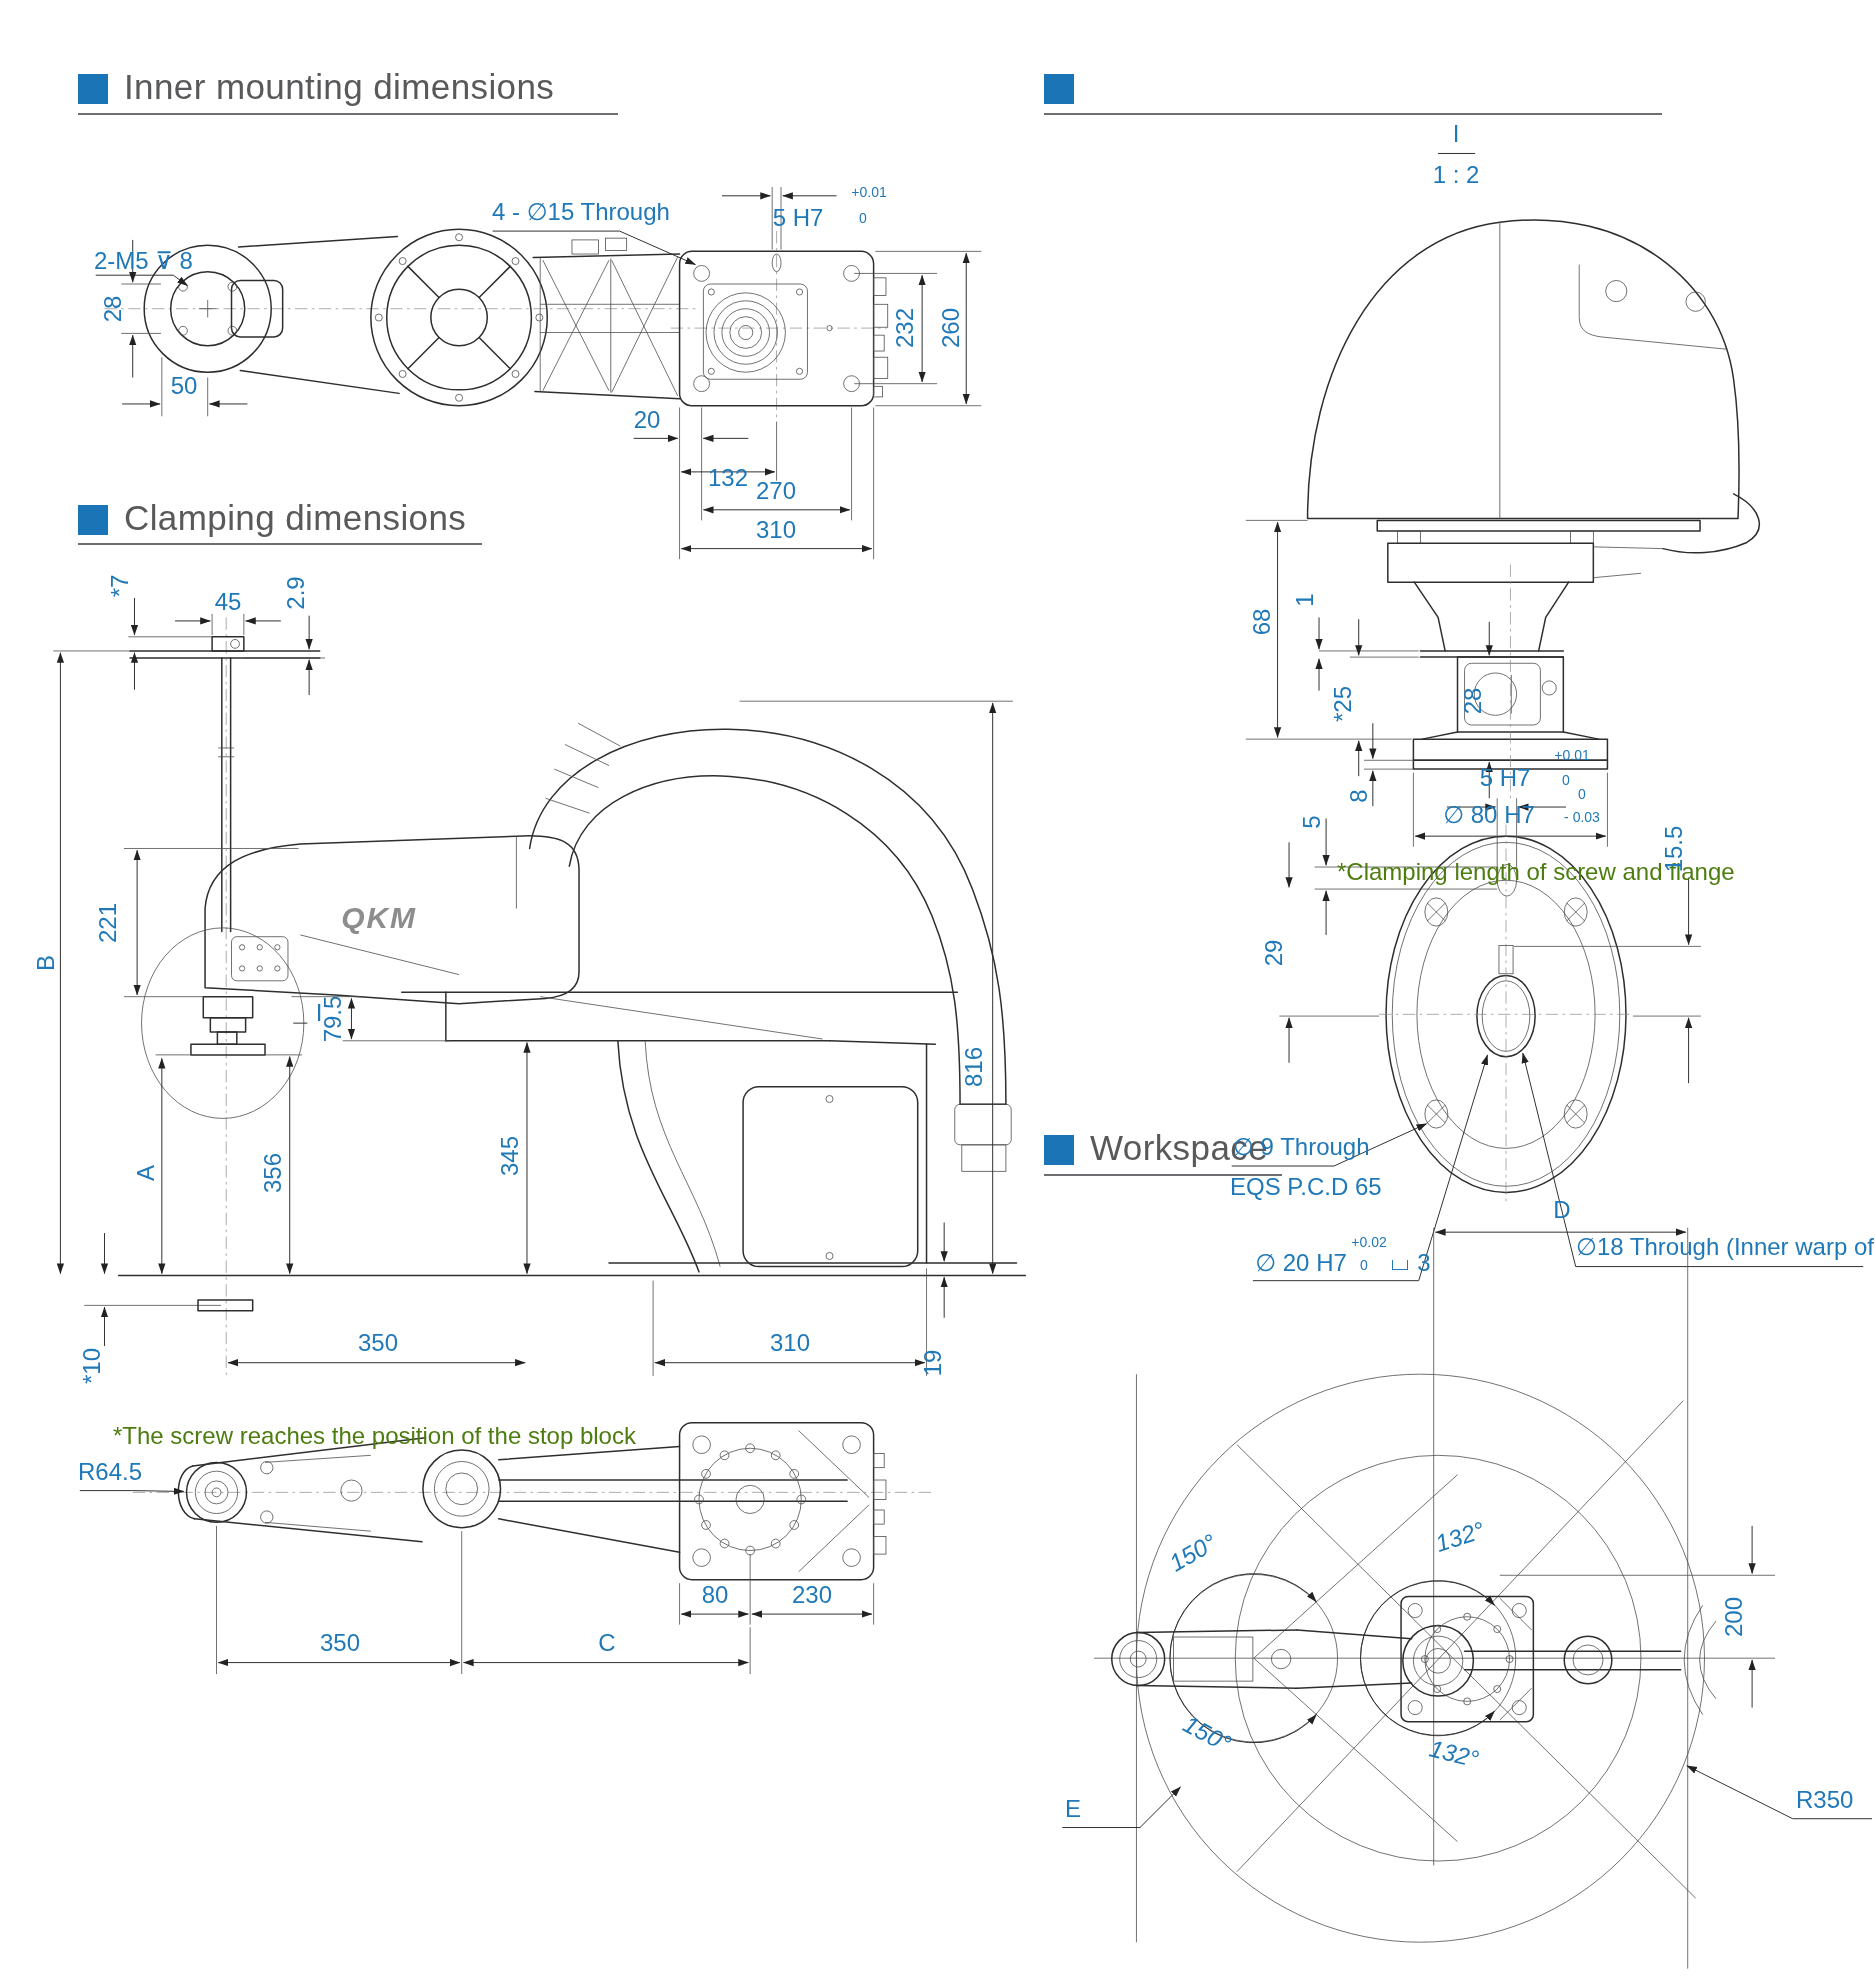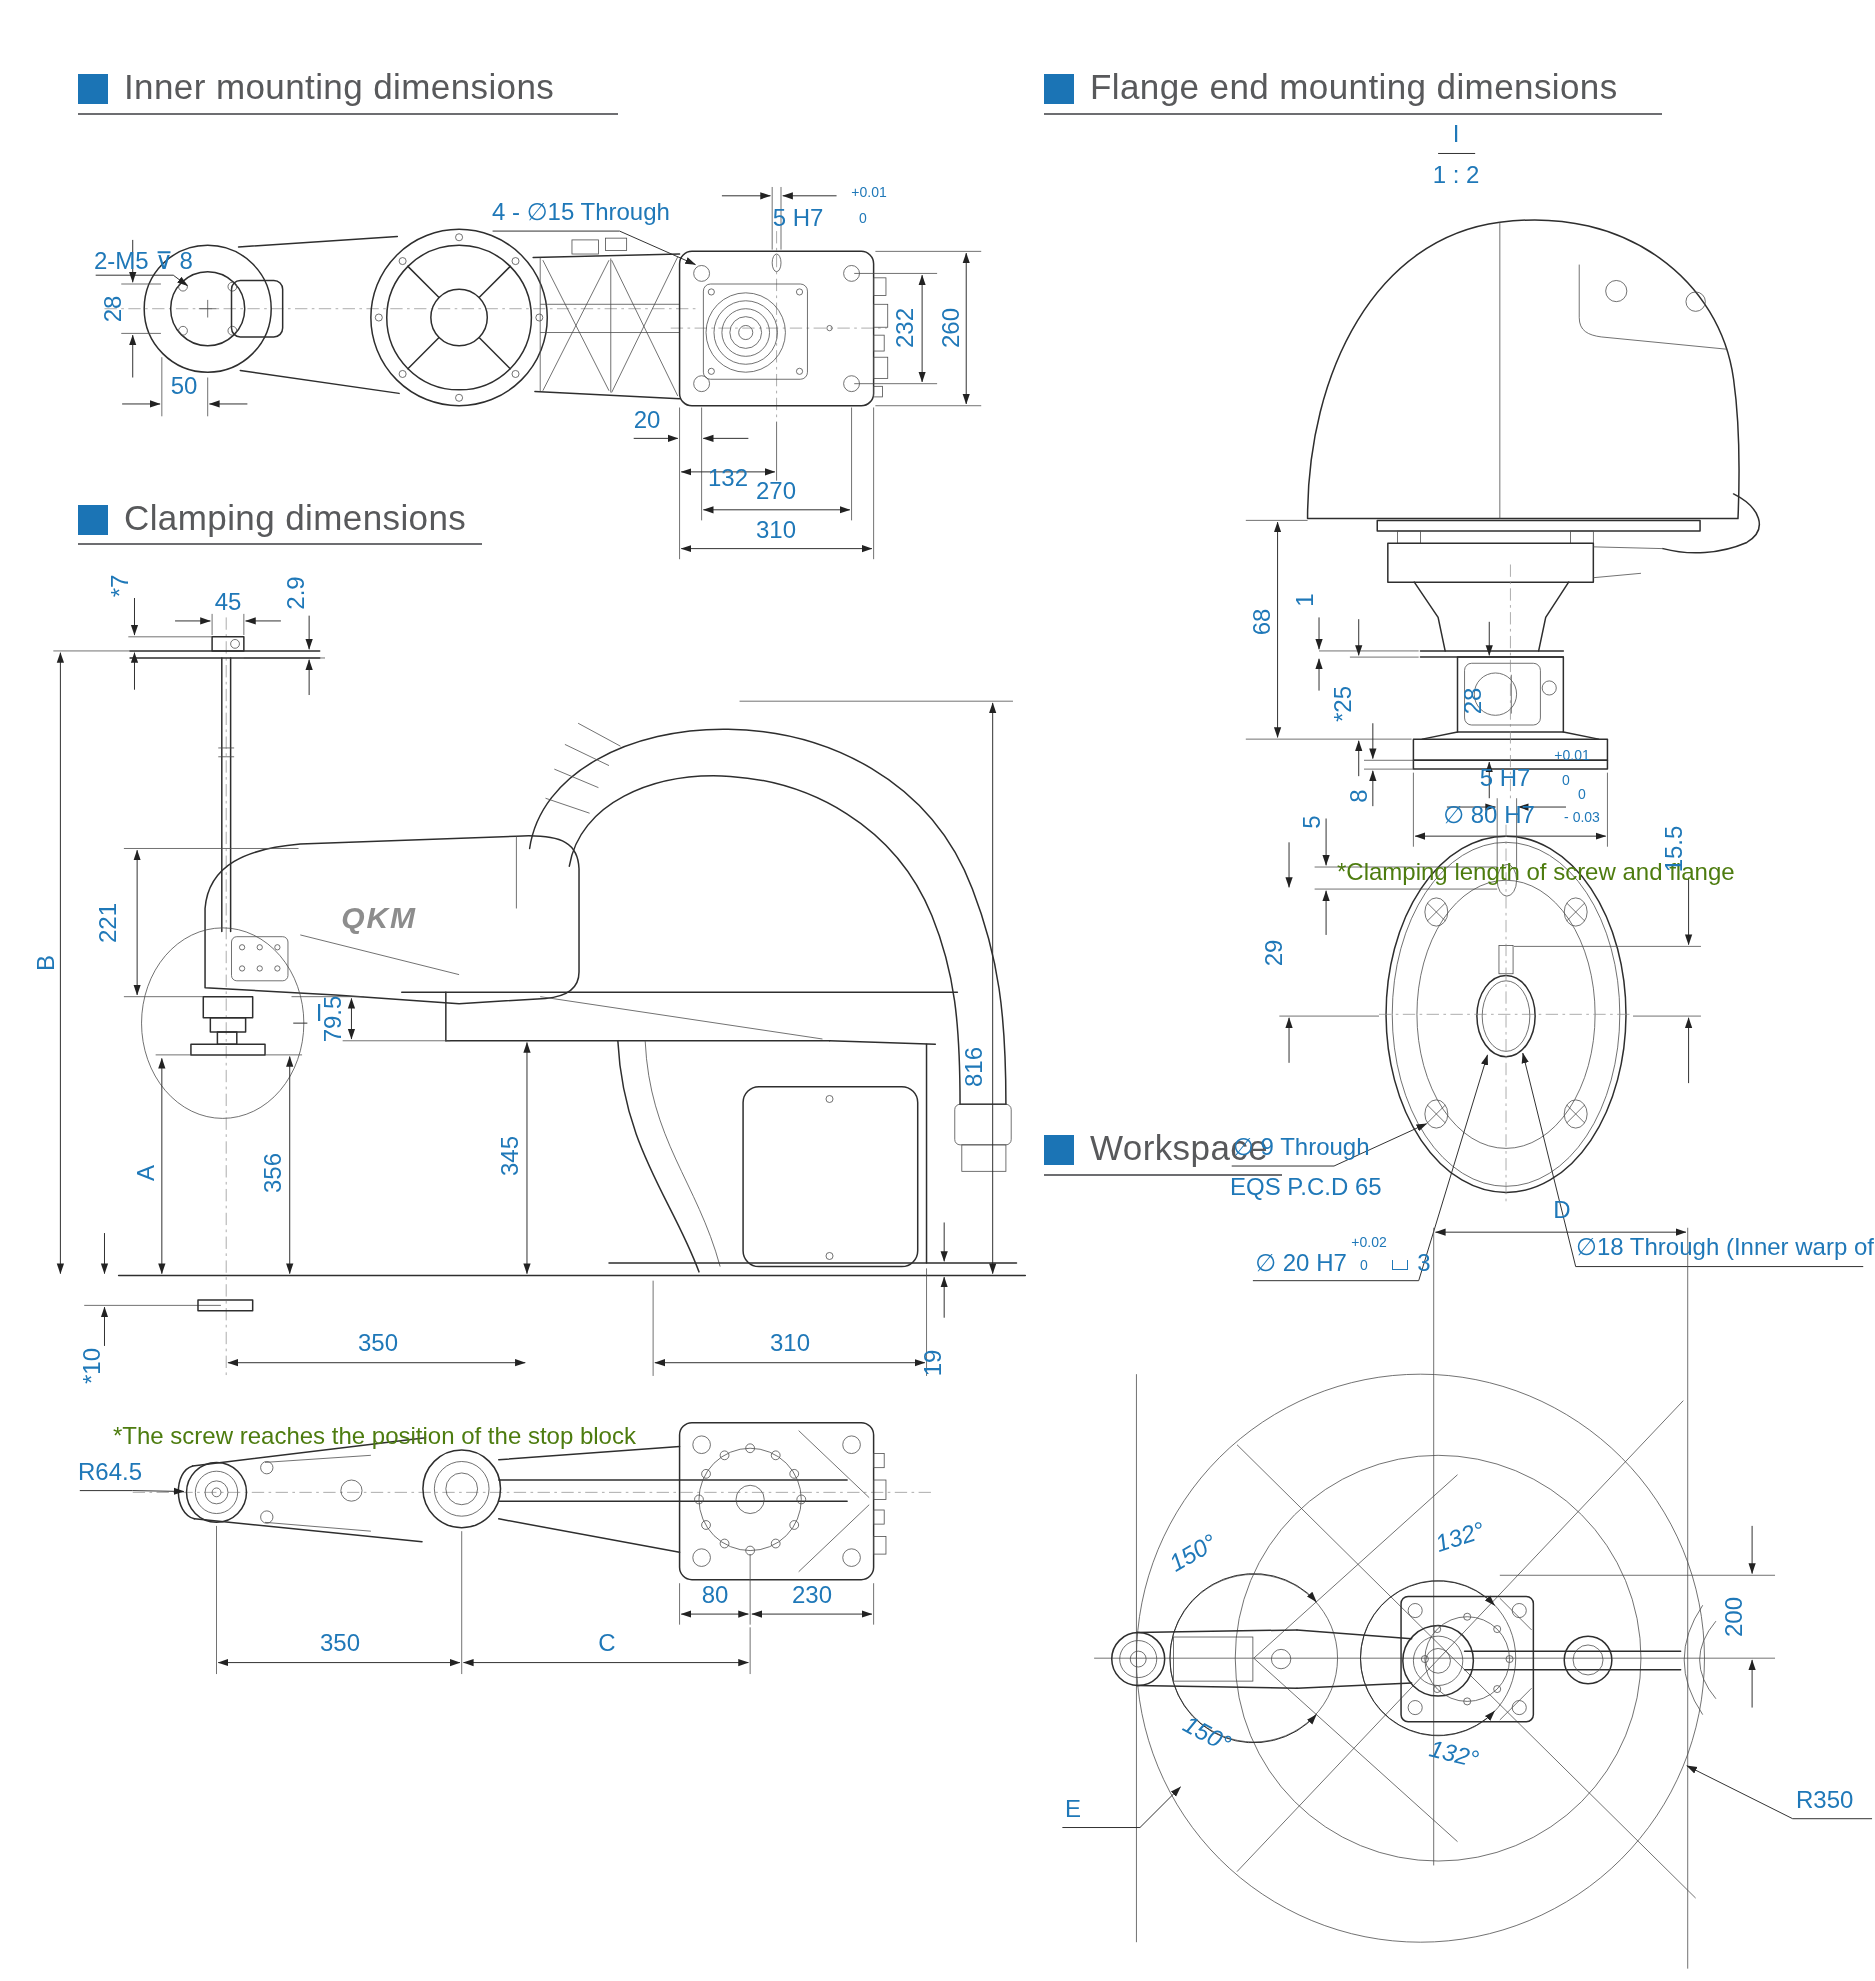--- a/index.html
+++ b/index.html
@@ -448,21 +448,20 @@
   <line class="d" x1="1204" y1="2072" x2="1292" y2="2072"></line>
   <line class="d" x1="1292" y1="2072" x2="1338" y2="2026" marker-end="url(#ar)"></line>
 </g>
 </svg>
 
 <div class="sq" style="left:78px;top:74px;"></div>
 <div class="ttl" style="left:124px;top:67px;">Inner mounting dimensions</div>
 <div class="rule" style="left:78px;top:113px;width:540px;"></div>
 
 <div class="sq" style="left:1044px;top:74px;"></div>
-<div class="ttl" style="left:1090px;top:67px;">Flange end mounting dimensions</div>
 <div class="rule" style="left:1044px;top:113px;width:618px;"></div>
 
 <div class="sq" style="left:78px;top:505px;"></div>
 <div class="ttl" style="left:124px;top:498px;">Clamping dimensions</div>
 <div class="rule" style="left:78px;top:543px;width:404px;"></div>
 
 <div class="sq" style="left:1044px;top:1135px;"></div>
 <div class="ttl" style="left:1090px;top:1128px;">Workspace</div>
 <div class="rule" style="left:1044px;top:1174px;width:238px;"></div>
 

